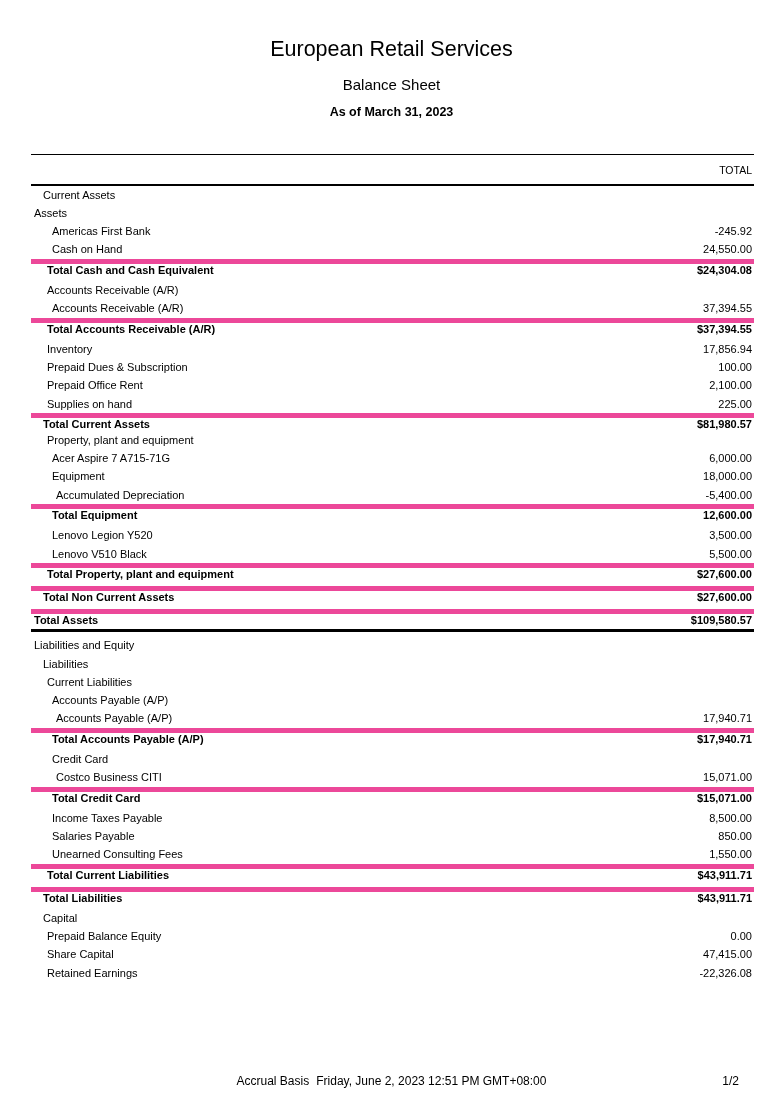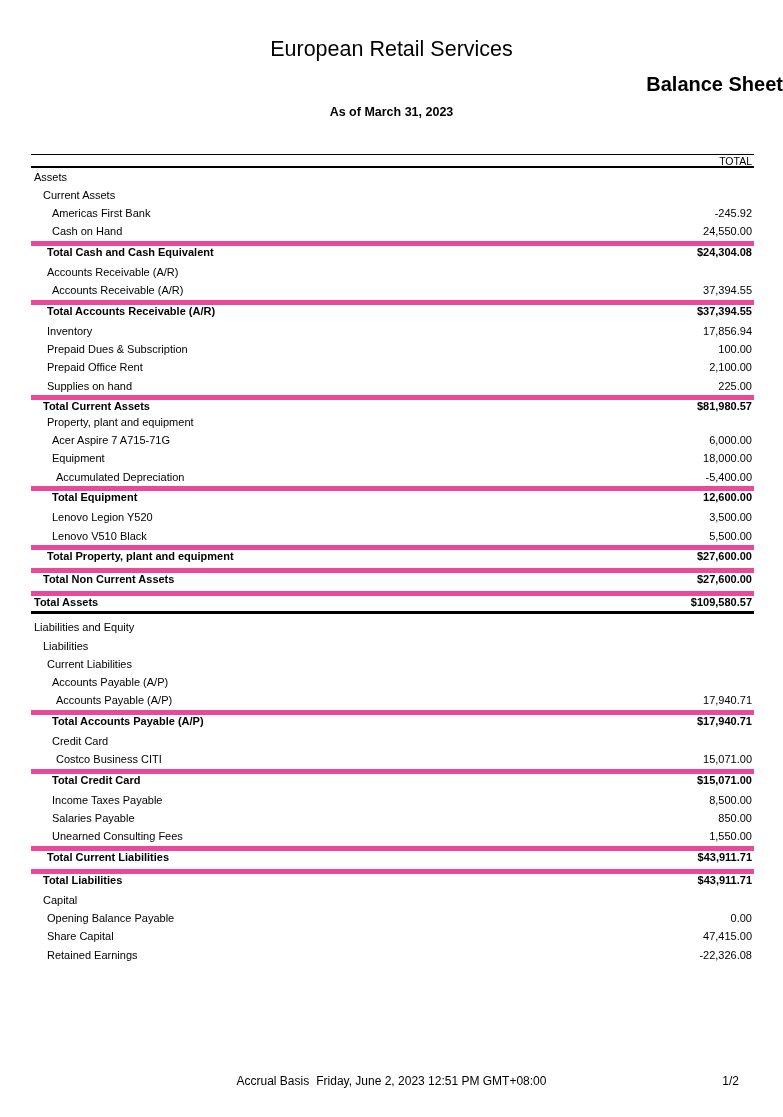--- a/index.html
+++ b/index.html
@@ -10,27 +10,27 @@
     color: #000000;
     font-family: "Liberation Sans", sans-serif;
     position: relative;
     overflow: hidden;
   }
   .page { width: 100%; height: 100%; position: relative; }
 
   
   .hdr { text-align: center; padding-top: 37px; }
   .company { font-size: 21.5px; line-height: 25px; font-weight: 400; margin: 0 0 14px 0; text-align: center; }
-  .report  { font-size: 20px;  line-height: 17px; font-weight: 700; margin: 0 0 8px 0; text-align: right; }
+  .report  { font-size: 15px;  line-height: 17px; font-weight: 400; margin: 0 0 8px 0; }
   .asof    { font-size: 12.5px; line-height: 14px; font-weight: 700; margin: 12px; }
 
   
   .table { margin: 35px 29px 0 31px; }
   .thead {
-    height: 14px;
+    height: 32px;
     border-top: 1px solid #000;
     border-bottom: 2px solid #000;
     display: flex; justify-content: flex-end; align-items: center;
     font-size: 10.5px; padding-right: 2px;
   }
   .row {
     display: flex; justify-content: space-between; align-items: center;
     height: 18.2px; font-size: 11px; line-height: 13px;
   }
   .row .lab { white-space: nowrap; }
@@ -64,26 +64,26 @@
     <h1 class="company">European Retail Services</h1>
     <div class="report">Balance Sheet</div>
     <div class="asof">As of March 31, 2023</div>
   </div>
 
   <div class="table">
     <div class="thead">
       <span>TOTAL</span>
     </div>
     <div>
+        <div class="row lvl1">
+          <span class="lab">Current Assets</span>
+          <span class="val"></span>
+        </div>
         <div class="row lvl0">
           <span class="lab">Assets</span>
-          <span class="val"></span>
-        </div>
-        <div class="row lvl1">
-          <span class="lab">Current Assets</span>
           <span class="val"></span>
         </div>
         <div class="row lvl3">
           <span class="lab">Americas First Bank</span>
           <span class="val">-245.92</span>
         </div>
         <div class="row lvl3">
           <span class="lab">Cash on Hand</span>
           <span class="val">24,550.00</span>
         </div>
@@ -218,21 +218,21 @@
         </div>
         <div class="row lvl1 total gap">
           <span class="lab">Total Liabilities</span>
           <span class="val">$43,911.71</span>
         </div>
         <div class="row lvl1 gap">
           <span class="lab">Capital</span>
           <span class="val"></span>
         </div>
         <div class="row lvl2">
-          <span class="lab">Opening Balance Payable</span>
+          <span class="lab">Prepaid Balance Equity</span>
           <span class="val">0.00</span>
         </div>
         <div class="row lvl2">
           <span class="lab">Share Capital</span>
           <span class="val">47,415.00</span>
         </div>
         <div class="row lvl2">
           <span class="lab">Retained Earnings</span>
           <span class="val">-22,326.08</span>
         </div>

